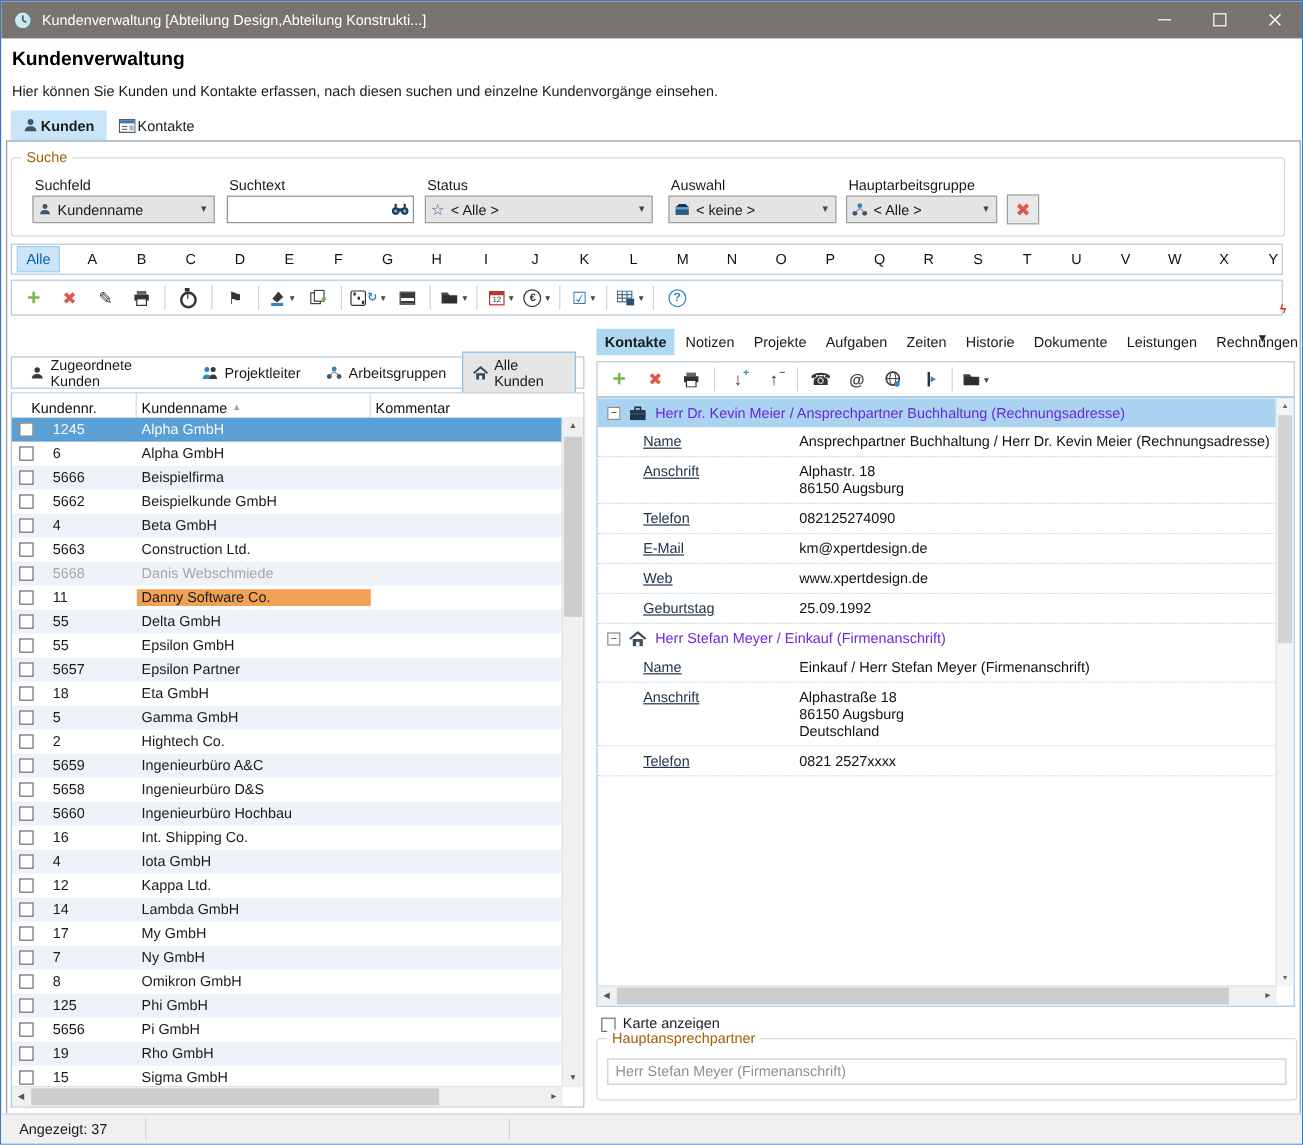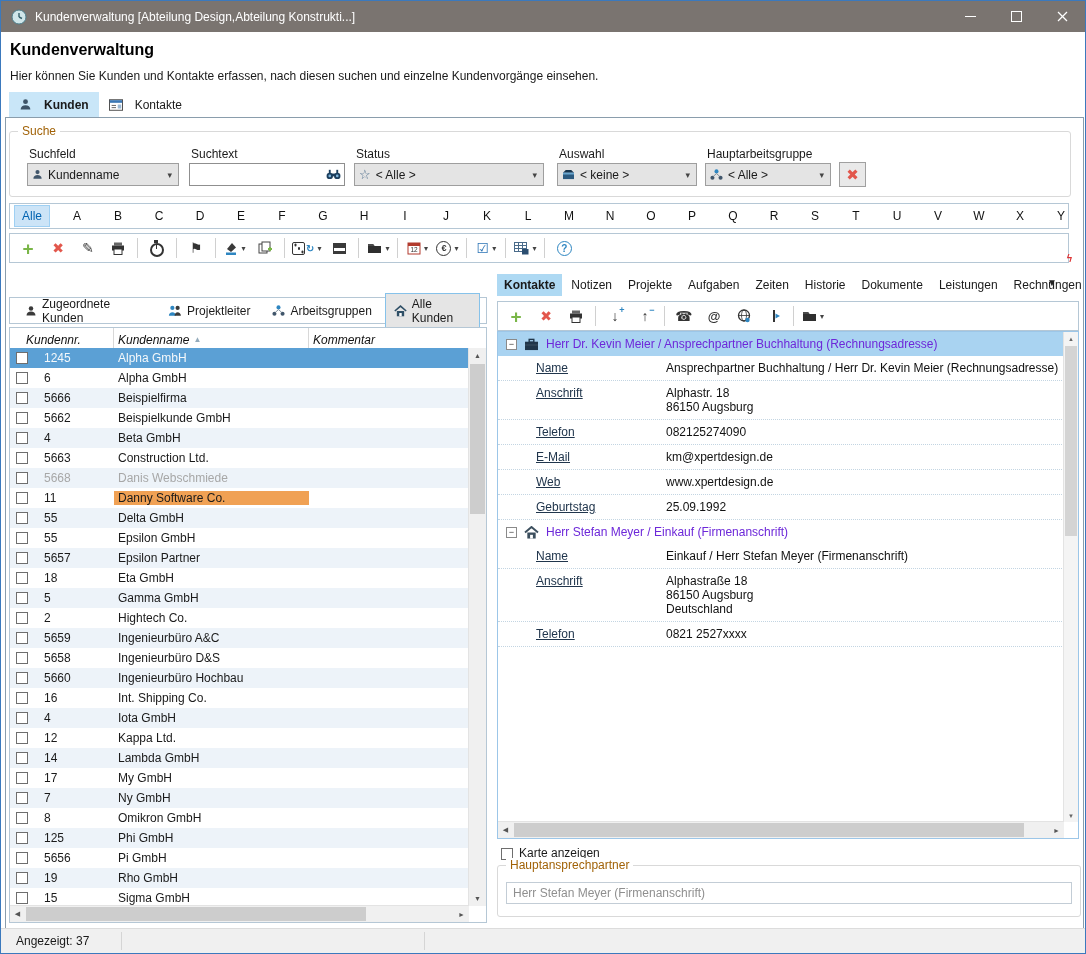--- a/index.html
+++ b/index.html
@@ -12,21 +12,21 @@
   .titlebar .ttl{margin-left:8px;font-size:12px;}
   .wincontrols{position:absolute;right:0;top:0;height:31px;display:flex;}
   .wbtn{width:46px;height:31px;display:flex;align-items:center;justify-content:center;color:#fff;}
   .min-glyph{width:11px;height:1px;background:#fff;display:inline-block;}
   .max-glyph{width:9px;height:9px;border:1px solid #fff;display:inline-block;}
   
   .page-title{position:absolute;left:9px;top:40px;font-size:16px;font-weight:bold;color:#000;}
   .page-sub{position:absolute;left:9px;top:68px;font-size:12px;color:#1a1a1a;}
   
   .maintabs{position:absolute;left:8px;top:91px;height:25px;display:flex;align-items:stretch;}
-  .mtab{display:flex;align-items:center;gap:12px;padding:0 10px;cursor:default;}
+  .mtab{display:flex;align-items:center;gap:2px;padding:0 10px;cursor:default;}
   .mtab.active{background:#c9e6f8;font-weight:bold;}
   .content-panel{position:absolute;left:4px;top:116px;width:1077px;height:810px;border:1px solid #8a9dac;background:#fff;}
   
   .groupbox{position:absolute;border:1px solid #d9d9d9;border-radius:3px;background:#fff;}
   .groupbox .legend{position:absolute;top:-8px;left:8px;background:#fff;padding:0 4px;color:#a16207;}
   #searchbox{left:8px;top:130px;width:1060px;height:64px;}
   .sfield{position:absolute;}
   .sfield .slabel{position:absolute;top:0;left:2px;}
   .combo{position:absolute;top:16px;left:0;height:23px;box-sizing:border-box;border:1px solid #9e9e9e;
     background:#e4e4e4;display:flex;align-items:center;padding:0 4px;gap:5px;}
@@ -73,21 +73,21 @@
   .quickentry{position:absolute;left:8px;top:268px;width:478px;height:24px;box-sizing:border-box;border:1px solid #b5c7d5;
     background:#fff;display:flex;align-items:center;padding:0 6px;}
   .quickentry input{flex:1;border:none;outline:none;font:inherit;color:#444;background:transparent;}
   .quickentry input::placeholder{color:#a8a8a8;}
   .qcheck{color:#111;font-weight:bold;font-size:14px;}
   .viewtabs{position:absolute;left:8px;top:296px;width:478px;height:27px;box-sizing:border-box;border:1px solid #b5c7d5;
     background:#fff;display:flex;align-items:center;padding:0 6px;gap:4px;}
   .vtab{display:flex;align-items:center;gap:5px;padding:3px 8px;border:1px solid transparent;}
   .vtab.active{background:#e5e5e5;border-color:#86c2ea;}
   .ltable{position:absolute;left:8px;top:326px;width:478px;height:596px;box-sizing:border-box;border:1px solid #b5c7d5;background:#fff;}
-  .thead{position:absolute;left:0;top:0;right:0;height:20px;border-bottom:1px solid #cfcfcf;display:flex;background:#fff;font-style:italic;}
+  .thead{position:absolute;left:0;top:0;right:0;height:20px;border-bottom:1px solid #cfcfcf;display:flex;background:#fff;}
   .th{box-sizing:border-box;padding:3px 4px 0 4px;border-right:1px solid #d8d8d8;color:#111;display:flex;align-items:center;gap:4px;}
   .th.c1{width:104px;padding-left:16px;}
   .th.c2{width:195px;}
   .th.c3{flex:1;border-right:none;}
   .sortglyph{font-size:8px;color:#93aabb;}
   .tbody{position:absolute;left:0;top:20px;right:17px;bottom:16px;overflow:hidden;}
   .trow{height:20px;display:flex;align-items:center;}
   .trow.stripe{background:#edf3f9;}
   .trow.selected{background:#5ba0d5;color:#f4f8fb;}
   .trow.disabled .cell{color:#a7a7a7;}

